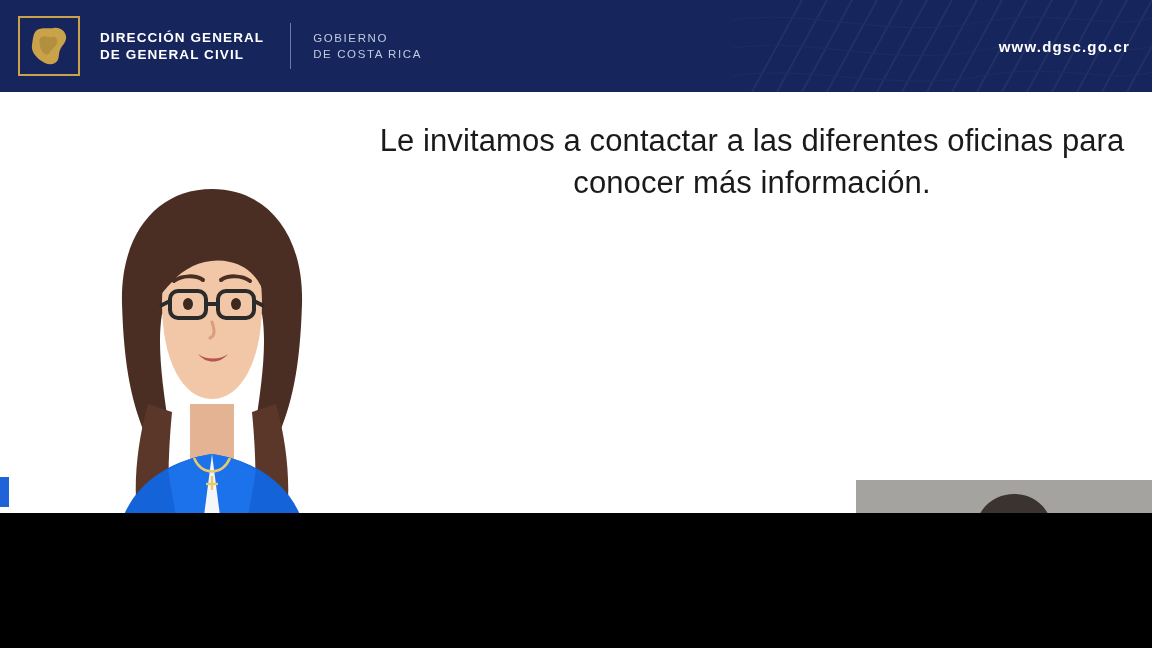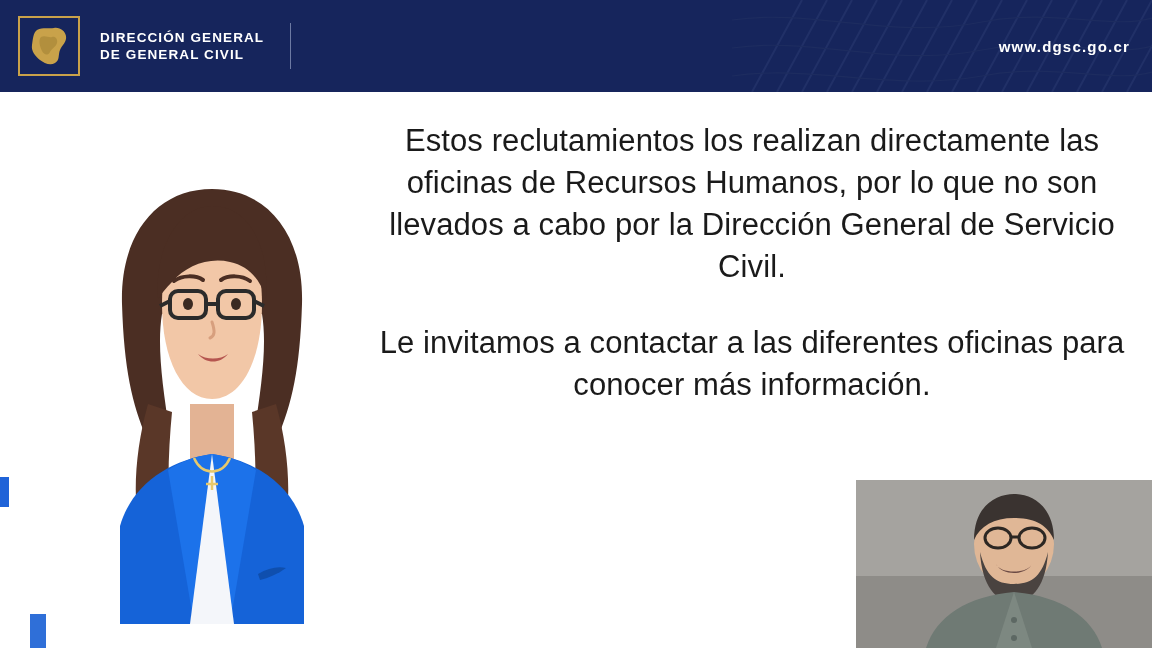--- a/index.html
+++ b/index.html
@@ -7,21 +7,21 @@
     width: 1152px;
     height: 648px;
     overflow: hidden;
     background: #000;
     font-family: "Liberation Sans", sans-serif;
   }
 
   .slide {
     position: relative;
     width: 1152px;
-    height: 648px;
+    height: 513px;
     background: #ef4444;
     overflow: hidden;
   }
 
   
   .header {
     position: absolute;
     left: 0; top: 0;
     width: 1152px;
     height: 92px;
@@ -198,20 +198,24 @@
         </svg>
       </div>
 
       <div class="brand-block">
         <div class="brand-line1">DIRECCIÓN GENERAL</div>
         <div class="brand-line2">DE GENERAL CIVIL</div>
       </div>
 
       <div class="v-divider"></div>
 
+      <div class="gov-block">
+        <div class="gov-line1">GOBIERNO</div>
+        <div class="gov-line2">DE COSTA RICA</div>
+      </div>
     </div>
 
     <div class="site-url">www.dgsc.go.cr</div>
   </div>
 
   <div class="body-area">
 
     <div class="edge-mark-1"></div>
     <div class="edge-mark-2"></div>
 
@@ -265,21 +269,20 @@
 
         <path d="M132 304 C140 322 160 322 168 304" stroke="#e8c96b" stroke-width="2.5" fill="none"></path>
         <path d="M150 322 L150 336" stroke="#e8c96b" stroke-width="2.5"></path>
         <path d="M144 330 L156 330" stroke="#e8c96b" stroke-width="2.5"></path>
 
         <path d="M196 420 C206 414 216 412 224 414 C216 420 206 424 198 426 Z" fill="#0f4fae"></path>
       </svg>
     </div>
 
     <div class="text-block">
-      <p class="para">Estos reclutamientos los realizan directamente las oficinas de Recursos Humanos, por lo que no son llevados a cabo por la Dirección General de Servicio Civil.</p>
       <p class="para">Le invitamos a contactar a las diferentes oficinas para conocer más información.</p>
     </div>
 
     <div class="interpreter">
       <svg width="296" height="168" viewBox="0 0 296 168">
         <rect x="0" y="0" width="296" height="168" fill="#9b9b99"></rect>
         <rect x="0" y="0" width="296" height="168" fill="#a5a39f"></rect>
         <rect x="0" y="96" width="296" height="72" fill="#8e8c88"></rect>
 
         <ellipse cx="158" cy="64" rx="40" ry="46" fill="#e0b796"></ellipse>

